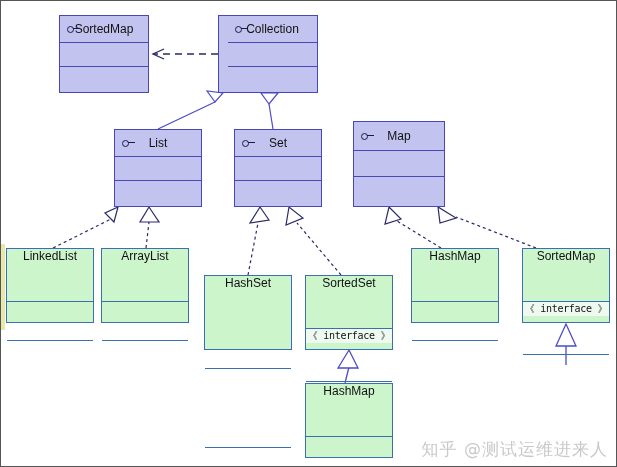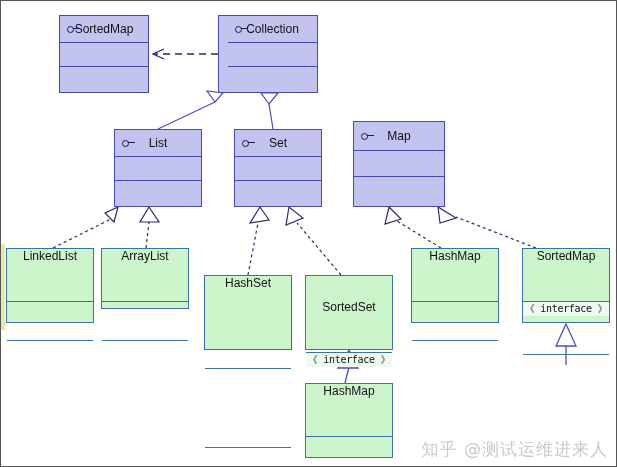--- a/index.html
+++ b/index.html
@@ -247,38 +247,38 @@
   </div>
 
   <div class="uml-box cls" style="left:5px; top:247px; width:88px; height:75px;">
     <div class="uml-row uml-title" style="height:25px;">
       <span>LinkedList</span>
     </div>
     <div class="uml-row" style="height:24px;"></div>
     <div class="uml-row" style="flex:1;"></div>
   </div>
 
-  <div class="uml-box cls" style="left:100px; top:247px; width:88px; height:61px;">
+  <div class="uml-box cls" style="left:100px; top:247px; width:88px; height:75px;">
     <div class="uml-row uml-title" style="height:25px;">
       <span>ArrayList</span>
     </div>
     <div class="uml-row" style="height:24px;"></div>
     <div class="uml-row" style="flex:1;"></div>
   </div>
 
   <div class="uml-box cls" style="left:203px; top:274px; width:88px; height:75px;gap:40px;">
     <div class="uml-row uml-title" style="height:25px;">
       <span>HashSet</span>
     </div>
     <div class="uml-row" style="height:24px;"></div>
     <div class="uml-row" style="flex:1;"></div>
   </div>
 
   <div class="uml-box cls" style="left:304px; top:274px; width:88px; height:75px;">
-    <div class="uml-row uml-title" style="height:19px;margin-top:24px;">
+    <div class="uml-row uml-title" style="height:19px;">
       <span>SortedSet</span>
     </div>
     <div class="uml-row stereotype" style="height:24px;">《 interface 》</div>
     <div class="uml-row" style="flex:1;"></div>
   </div>
 
   <div class="uml-box cls" style="left:410px; top:247px; width:88px; height:75px;">
     <div class="uml-row uml-title" style="height:25px;">
       <span>HashMap</span>
     </div>

